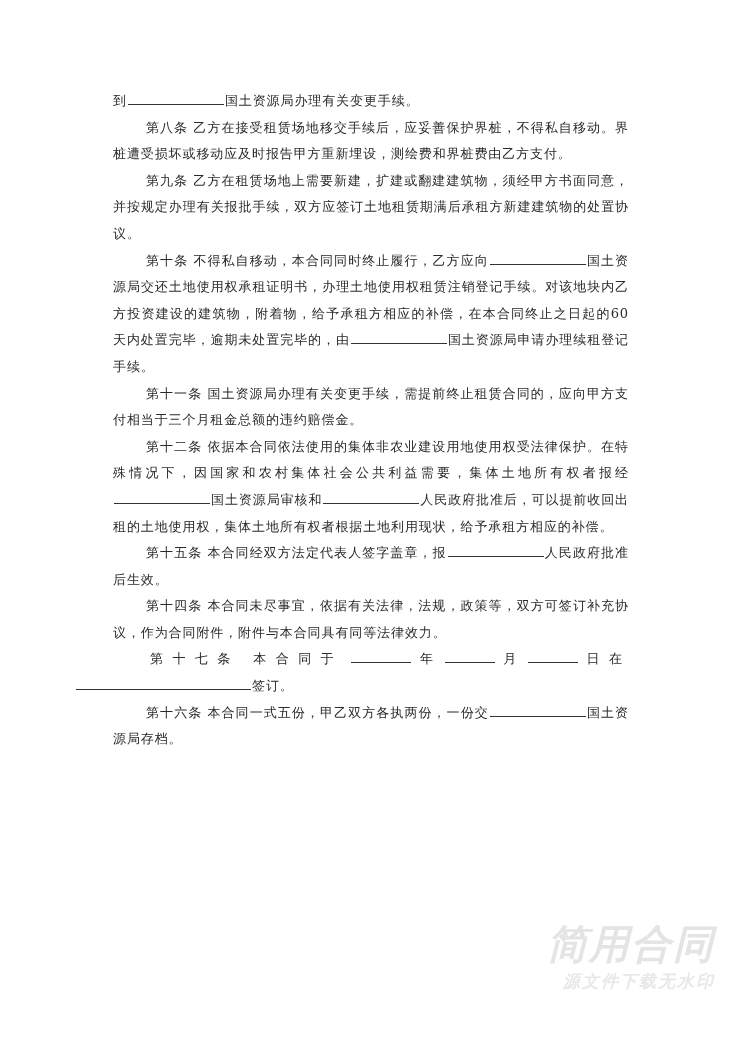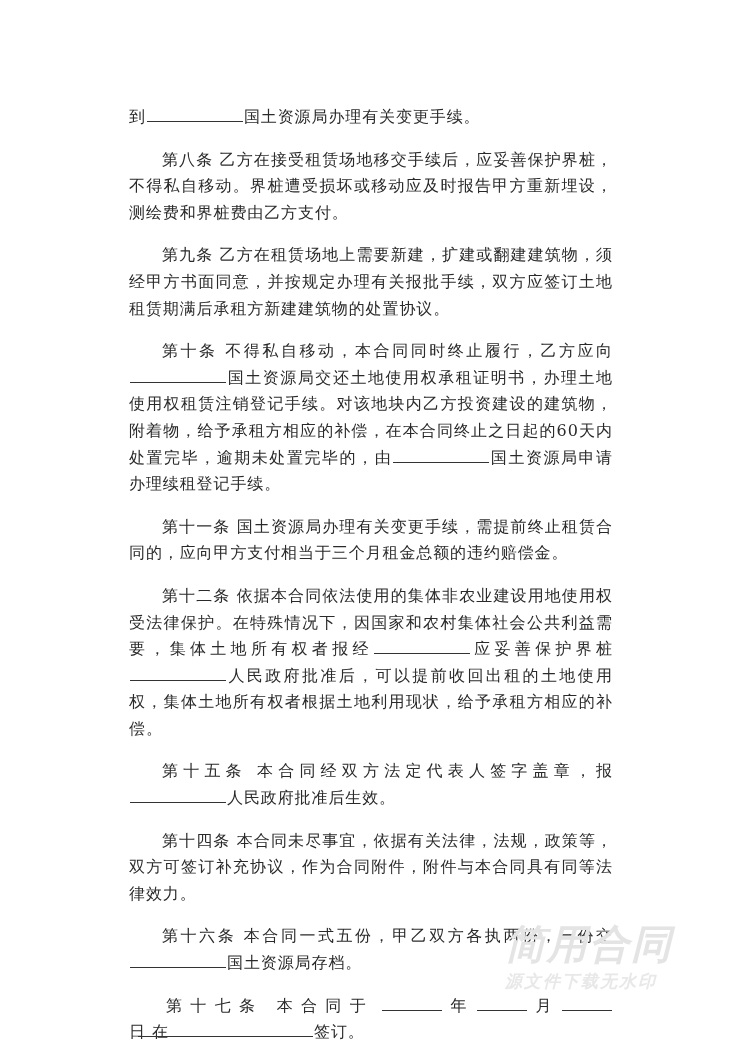--- a/index.html
+++ b/index.html
@@ -15,23 +15,23 @@
       font-family: "DejaVu Serif", "Liberation Serif", serif;
       color: #2a2a2a;
     }
     .page {
       position: absolute;
       left: 113px;
       top: 88px;
       width: 516px;
     }
     .para {
-      font-size: 16px;
+      font-size: 13px;
       line-height: 26.6px;
-      margin: 16px;
+      margin: 0;
       text-align: justify;
       text-align-last: left;
       letter-spacing: 0.9px;
       word-break: break-all;
     }
     .indent { text-indent: 33px; }
     .indent-wide { text-indent: 37px; }
     .blank {
       display: inline-block;
       border-bottom: 1.2px solid #333;
@@ -42,21 +42,21 @@
     .b96 { width: 96px; }
     .b60 { width: 60px; }
     .b50 { width: 50px; }
     .b175 { width: 175px; }
     .spaced { letter-spacing: 7px; }
     .watermark {
       position: absolute;
       left: 505px;
       top: 920px;
       width: 210px;
-      text-align: left;
+      text-align: right;
       color: #e4e4e4;
       font-family: "DejaVu Sans", "Liberation Sans", sans-serif;
       font-weight: bold;
       font-style: italic;
       pointer-events: none;
     }
     .wm-title {
       font-size: 40px;
       line-height: 48px;
       letter-spacing: 2px;
@@ -82,42 +82,42 @@
   <p class="para indent">第九条 乙方在租赁场地上需要新建，扩建或翻建建筑物，须经甲方书面同意，并按规定办理有关报批手续，双方应签订土地租赁期满后承租方新建建筑物的处置协议。</p>
 
   <p class="para indent">
     <span>第十条 不得私自移动，本合同同时终止履行，乙方应向</span><span class="blank b96"></span><span>国土资源局交还土地使用权承租证明书，办理土地使用权租赁注销登记手续。对该地块内乙方投资建设的建筑物，附着物，给予承租方相应的补偿，在本合同终止之日起的60天内处置完毕，逾期未处置完毕的，由</span><span class="blank b96"></span><span>国土资源局申请办理续租登记手续。</span>
   </p>
 
 
   <p class="para indent">第十一条 国土资源局办理有关变更手续，需提前终止租赁合同的，应向甲方支付相当于三个月租金总额的违约赔偿金。</p>
 
   <p class="para indent">
-    <span>第十二条 依据本合同依法使用的集体非农业建设用地使用权受法律保护。在特殊情况下，因国家和农村集体社会公共利益需要，集体土地所有权者报经</span><span class="blank b96"></span><span>应妥善保护界桩</span><span class="blank b96"></span><span>人民政府批准后，可以提前收回出租的土地使用权，集体土地所有权者根据土地利用现状，给予承租方相应的补偿。</span>
+    <span>第十二条 依据本合同依法使用的集体非农业建设用地使用权受法律保护。在特殊情况下，因国家和农村集体社会公共利益需要，集体土地所有权者报经</span><span class="blank b96"></span><span>国土资源局审核和</span><span class="blank b96"></span><span>人民政府批准后，可以提前收回出租的土地使用权，集体土地所有权者根据土地利用现状，给予承租方相应的补偿。</span>
   </p>
 
 
   <p class="para indent">
     <span>第十五条 本合同经双方法定代表人签字盖章，报</span><span class="blank b96"></span><span>人民政府批准后生效。</span>
   </p>
 
   <p class="para indent">第十四条 本合同未尽事宜，依据有关法律，法规，政策等，双方可签订补充协议，作为合同附件，附件与本合同具有同等法律效力。</p>
-
-  <p class="para indent">
-    <span>第十六条 本合同一式五份，甲乙双方各执两份，一份交</span><span class="blank b96"></span><span>国土资源局存档。</span>
-  </p>
 
   <p class="para indent-wide">
     <span class="spaced">第十七条 本合同于</span>
     <span class="blank b60"></span>
     <span>年</span>
     <span class="blank b50"></span>
     <span>月</span>
     <span class="blank b50"></span>
     <span class="spaced">日在</span><span class="blank b175" style="margin-left:-37px;"></span><span>签订。</span>
   </p>
 
+  <p class="para indent">
+    <span>第十六条 本合同一式五份，甲乙双方各执两份，一份交</span><span class="blank b96"></span><span>国土资源局存档。</span>
+  </p>
+
 </div>
 
 <div class="watermark">
   <div class="wm-title">简用合同</div>
   <div class="wm-sub">源文件下载无水印</div>
 </div>
 
 </body></html>

